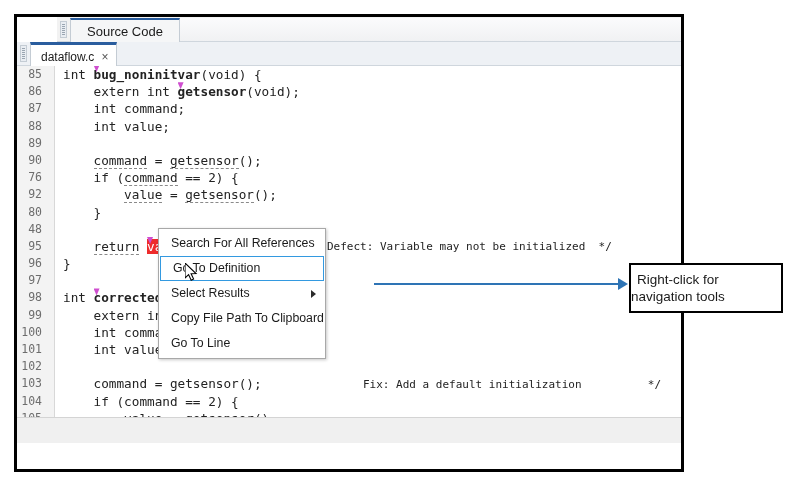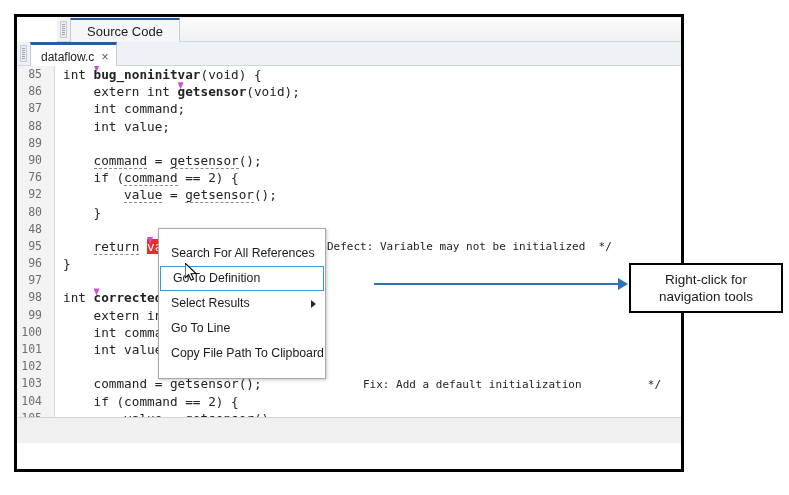--- a/index.html
+++ b/index.html
@@ -153,21 +153,21 @@
 
   
   .ctxmenu {
     position: absolute;
     left: 158px; top: 228px;
     width: 168px;
     background: #ffffff;
     border: 1px solid #a8a8a8;
     box-shadow: 1px 1px 3px rgba(0,0,0,0.22);
     z-index: 40;
-    padding: 12px 0;
+    padding: 2px 0;
     box-sizing: border-box;
   }
   .ctxitem {
     position: relative;
     height: 25px; line-height: 25px;
     padding: 0 10px 0 12px;
     font-size: 12.3px; color: #1a1a1a;
     white-space: nowrap;
     box-sizing: border-box;
   }
@@ -199,21 +199,21 @@
   }
 
   
   .callout {
     position: absolute;
     left: 629px; top: 263px;
     width: 154px; height: 50px;
     border: 2px solid #000000;
     background: #ffffff;
     box-sizing: border-box;
-    display: flex; align-items: center; justify-content: center;
+    display: flex; align-items: center; 
     text-align: center;
     font-size: 13.5px; color: #1a1a1a;
     line-height: 17px;
     z-index: 50;
   }
   .arrowline {
     position: absolute; left: 374px; top: 283px;
     width: 246px; height: 2px; background: #2e74b5;
     z-index: 45;
   }
@@ -399,22 +399,22 @@
       <div class="statusbar"></div>
     <div class="comment" style="left: 310px; top: 172px;">Defect: Variable may not be initialized  */</div>
         <div class="comment" style="left: 310px; top: 309.6px; margin-left: 36px;">Fix: Add a default initialization          */</div>
       </div>
   </div>
 
   <div class="ctxmenu">
       <div class="ctxitem"><span>Search For All References</span></div>
       <div class="ctxitem selected"><span>Go To Definition</span></div>
       <div class="ctxitem"><span>Select Results</span><span class="submenu-arrow"></span></div>
+      <div class="ctxitem"><span>Copy File Path To Clipboard</span></div>
       <div class="ctxitem"><span>Go To Line</span></div>
-      <div class="ctxitem"><span>Copy File Path To Clipboard</span></div>
     </div>
 
   <svg class="cursor" viewBox="0 0 13 19">
     <polygon points="0,0 0,15 3.6,11.6 6.2,17.2 8.6,16 6.1,10.7 11,10.6" fill="#ffffff" stroke="#000000" stroke-width="1.1"></polygon>
   </svg>
 
   <div class="arrowline"></div>
   <div class="arrowhead"></div>
 
   <div class="callout">

